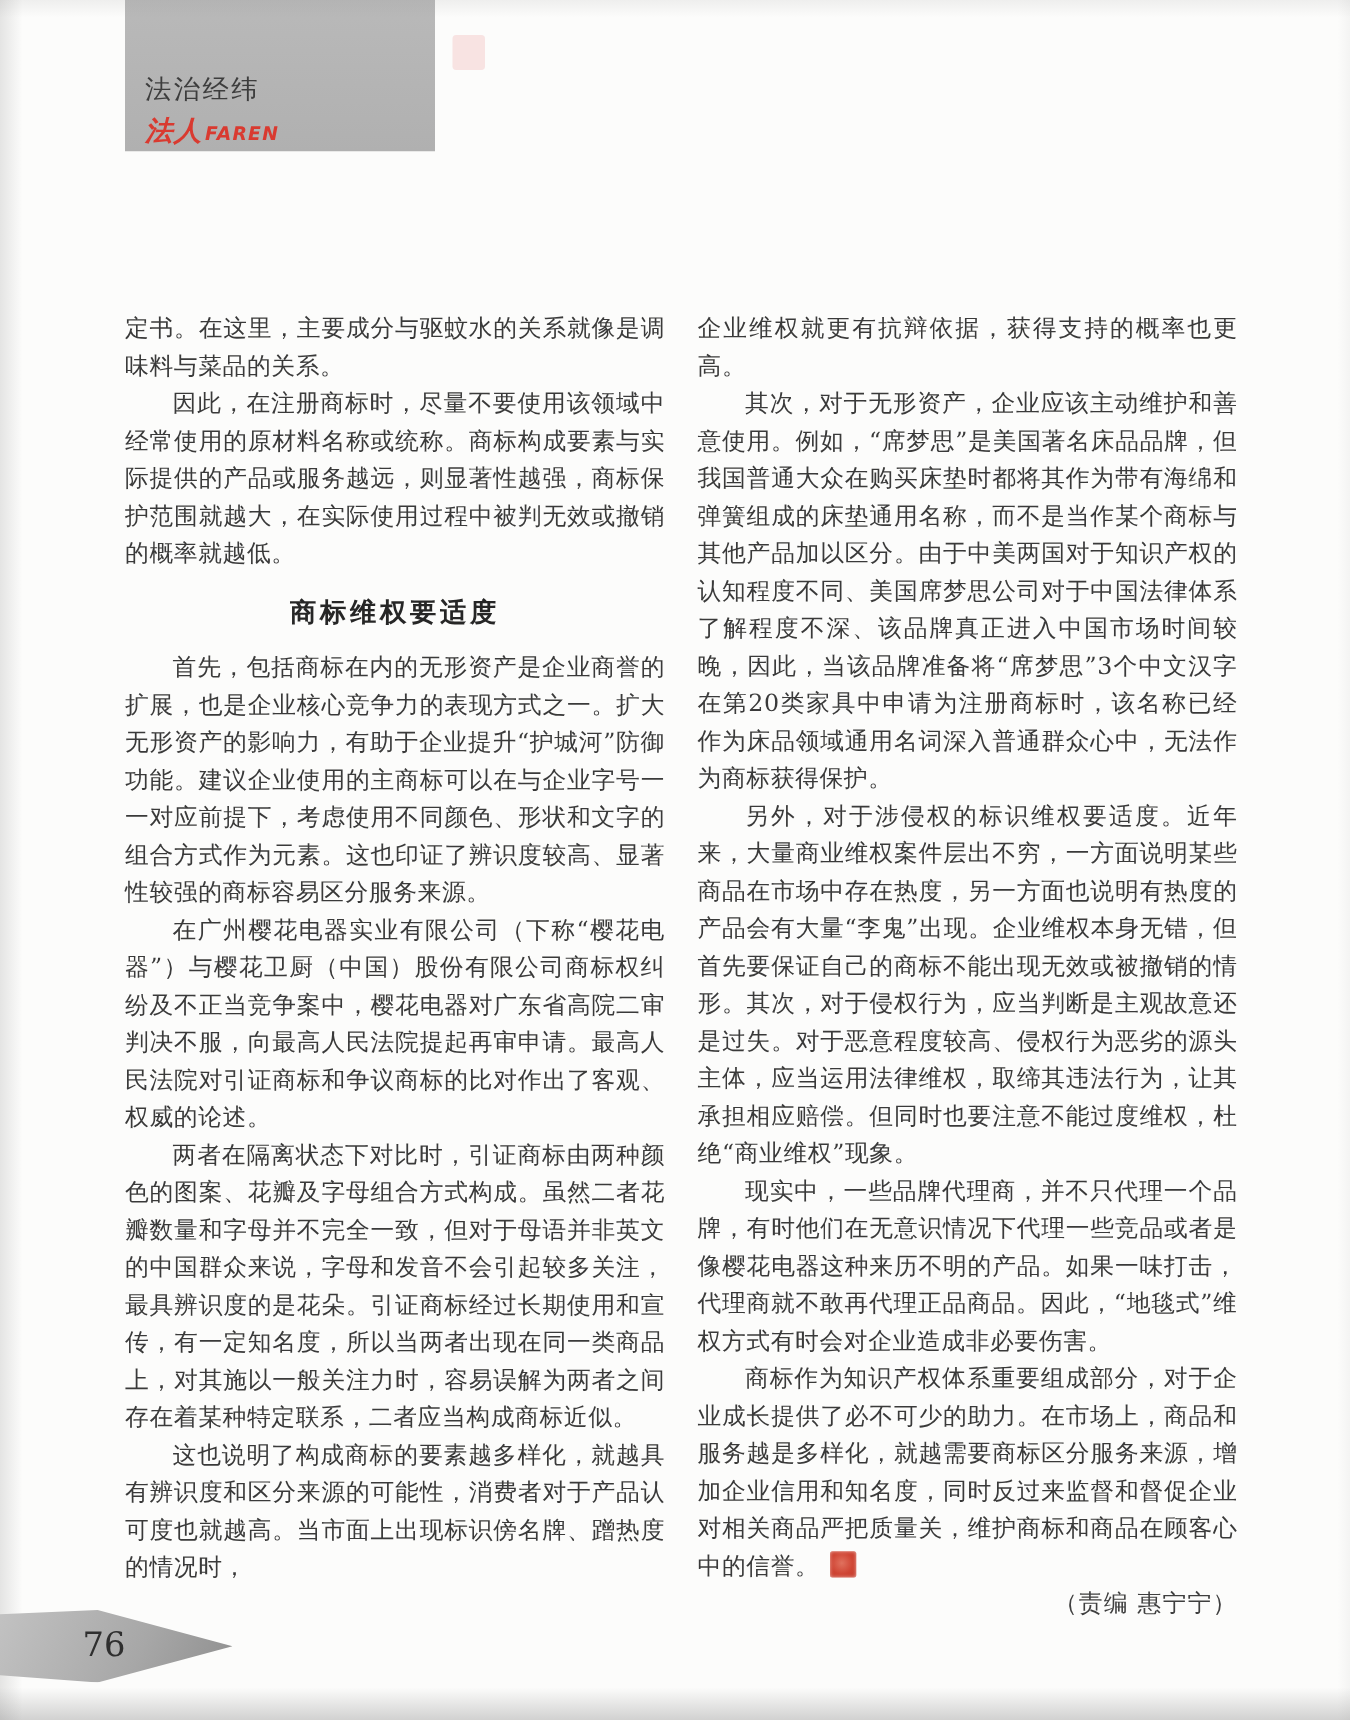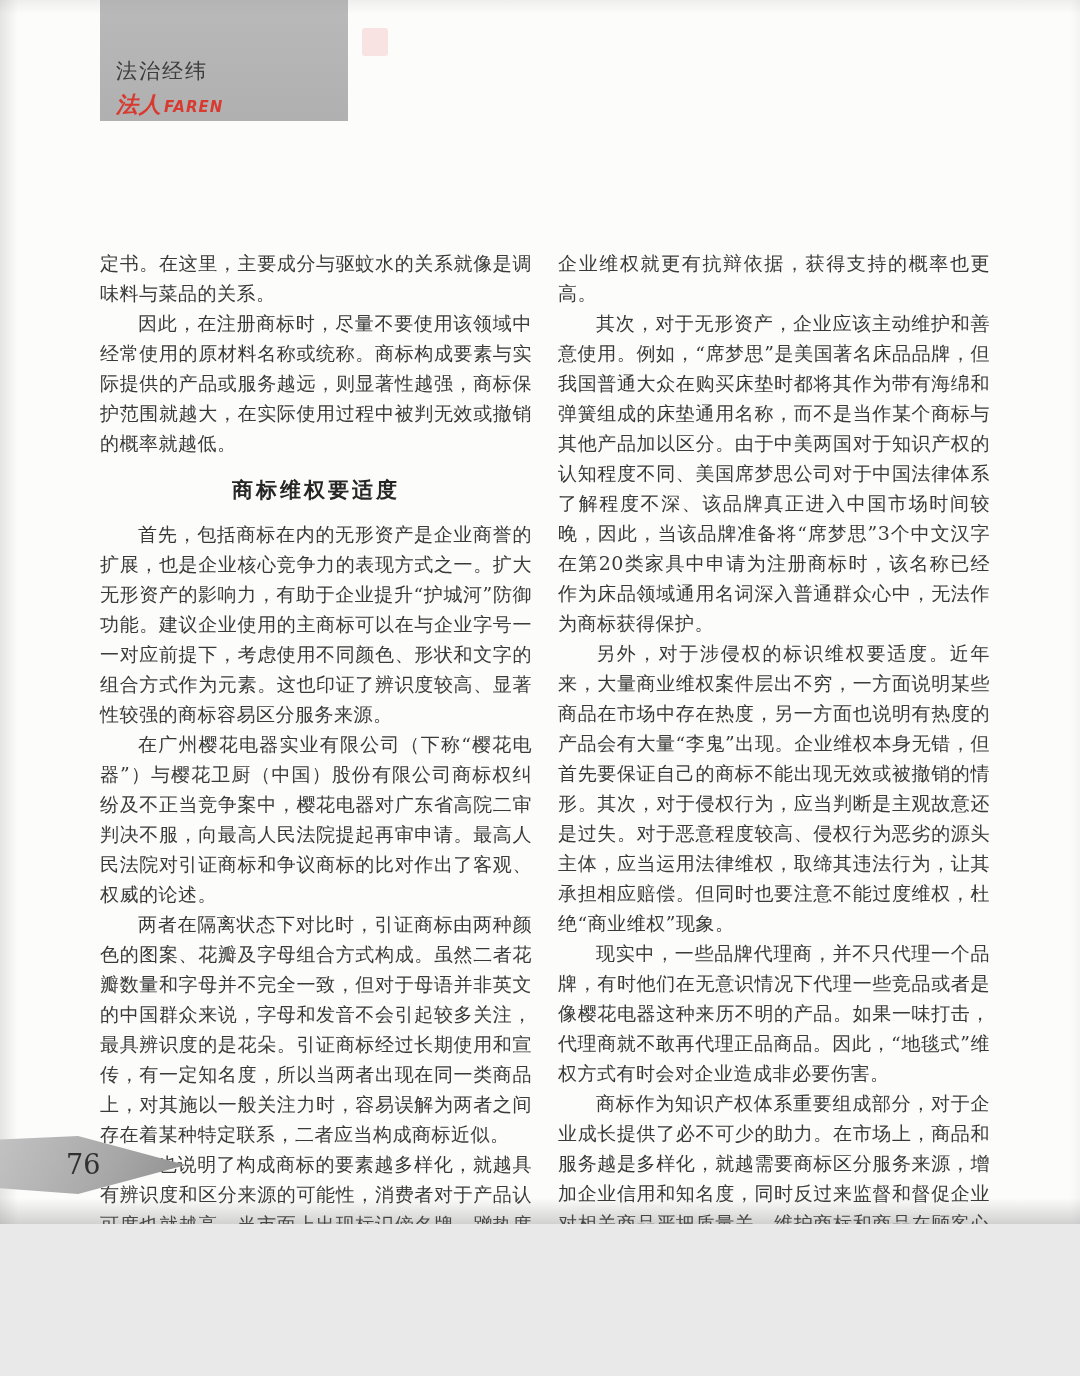--- a/index.html
+++ b/index.html
@@ -1,17 +1,17 @@
 <!DOCTYPE html>
 <html><head>
 <meta charset="utf-8">
 <style>
   html,body{margin:0;padding:0;background:#e9e9e9;}
   .page{
-    position:relative;width:1080px;height:1224px;margin:0 auto;
+    position:relative;width:1080px;height:1376px;margin:0 auto;
     background:#fcfcfb;overflow:hidden;
     font-family:"DejaVu Serif","Liberation Serif",serif;
   }
   
   .page::before{
     content:"";position:absolute;inset:0;pointer-events:none;z-index:5;
     background:
       linear-gradient(to right, rgba(120,120,120,.18), rgba(120,120,120,0) 18px),
       linear-gradient(to top, rgba(110,110,110,.30), rgba(110,110,110,0) 26px),
       linear-gradient(to bottom, rgba(140,140,140,.12), rgba(140,140,140,0) 14px),

